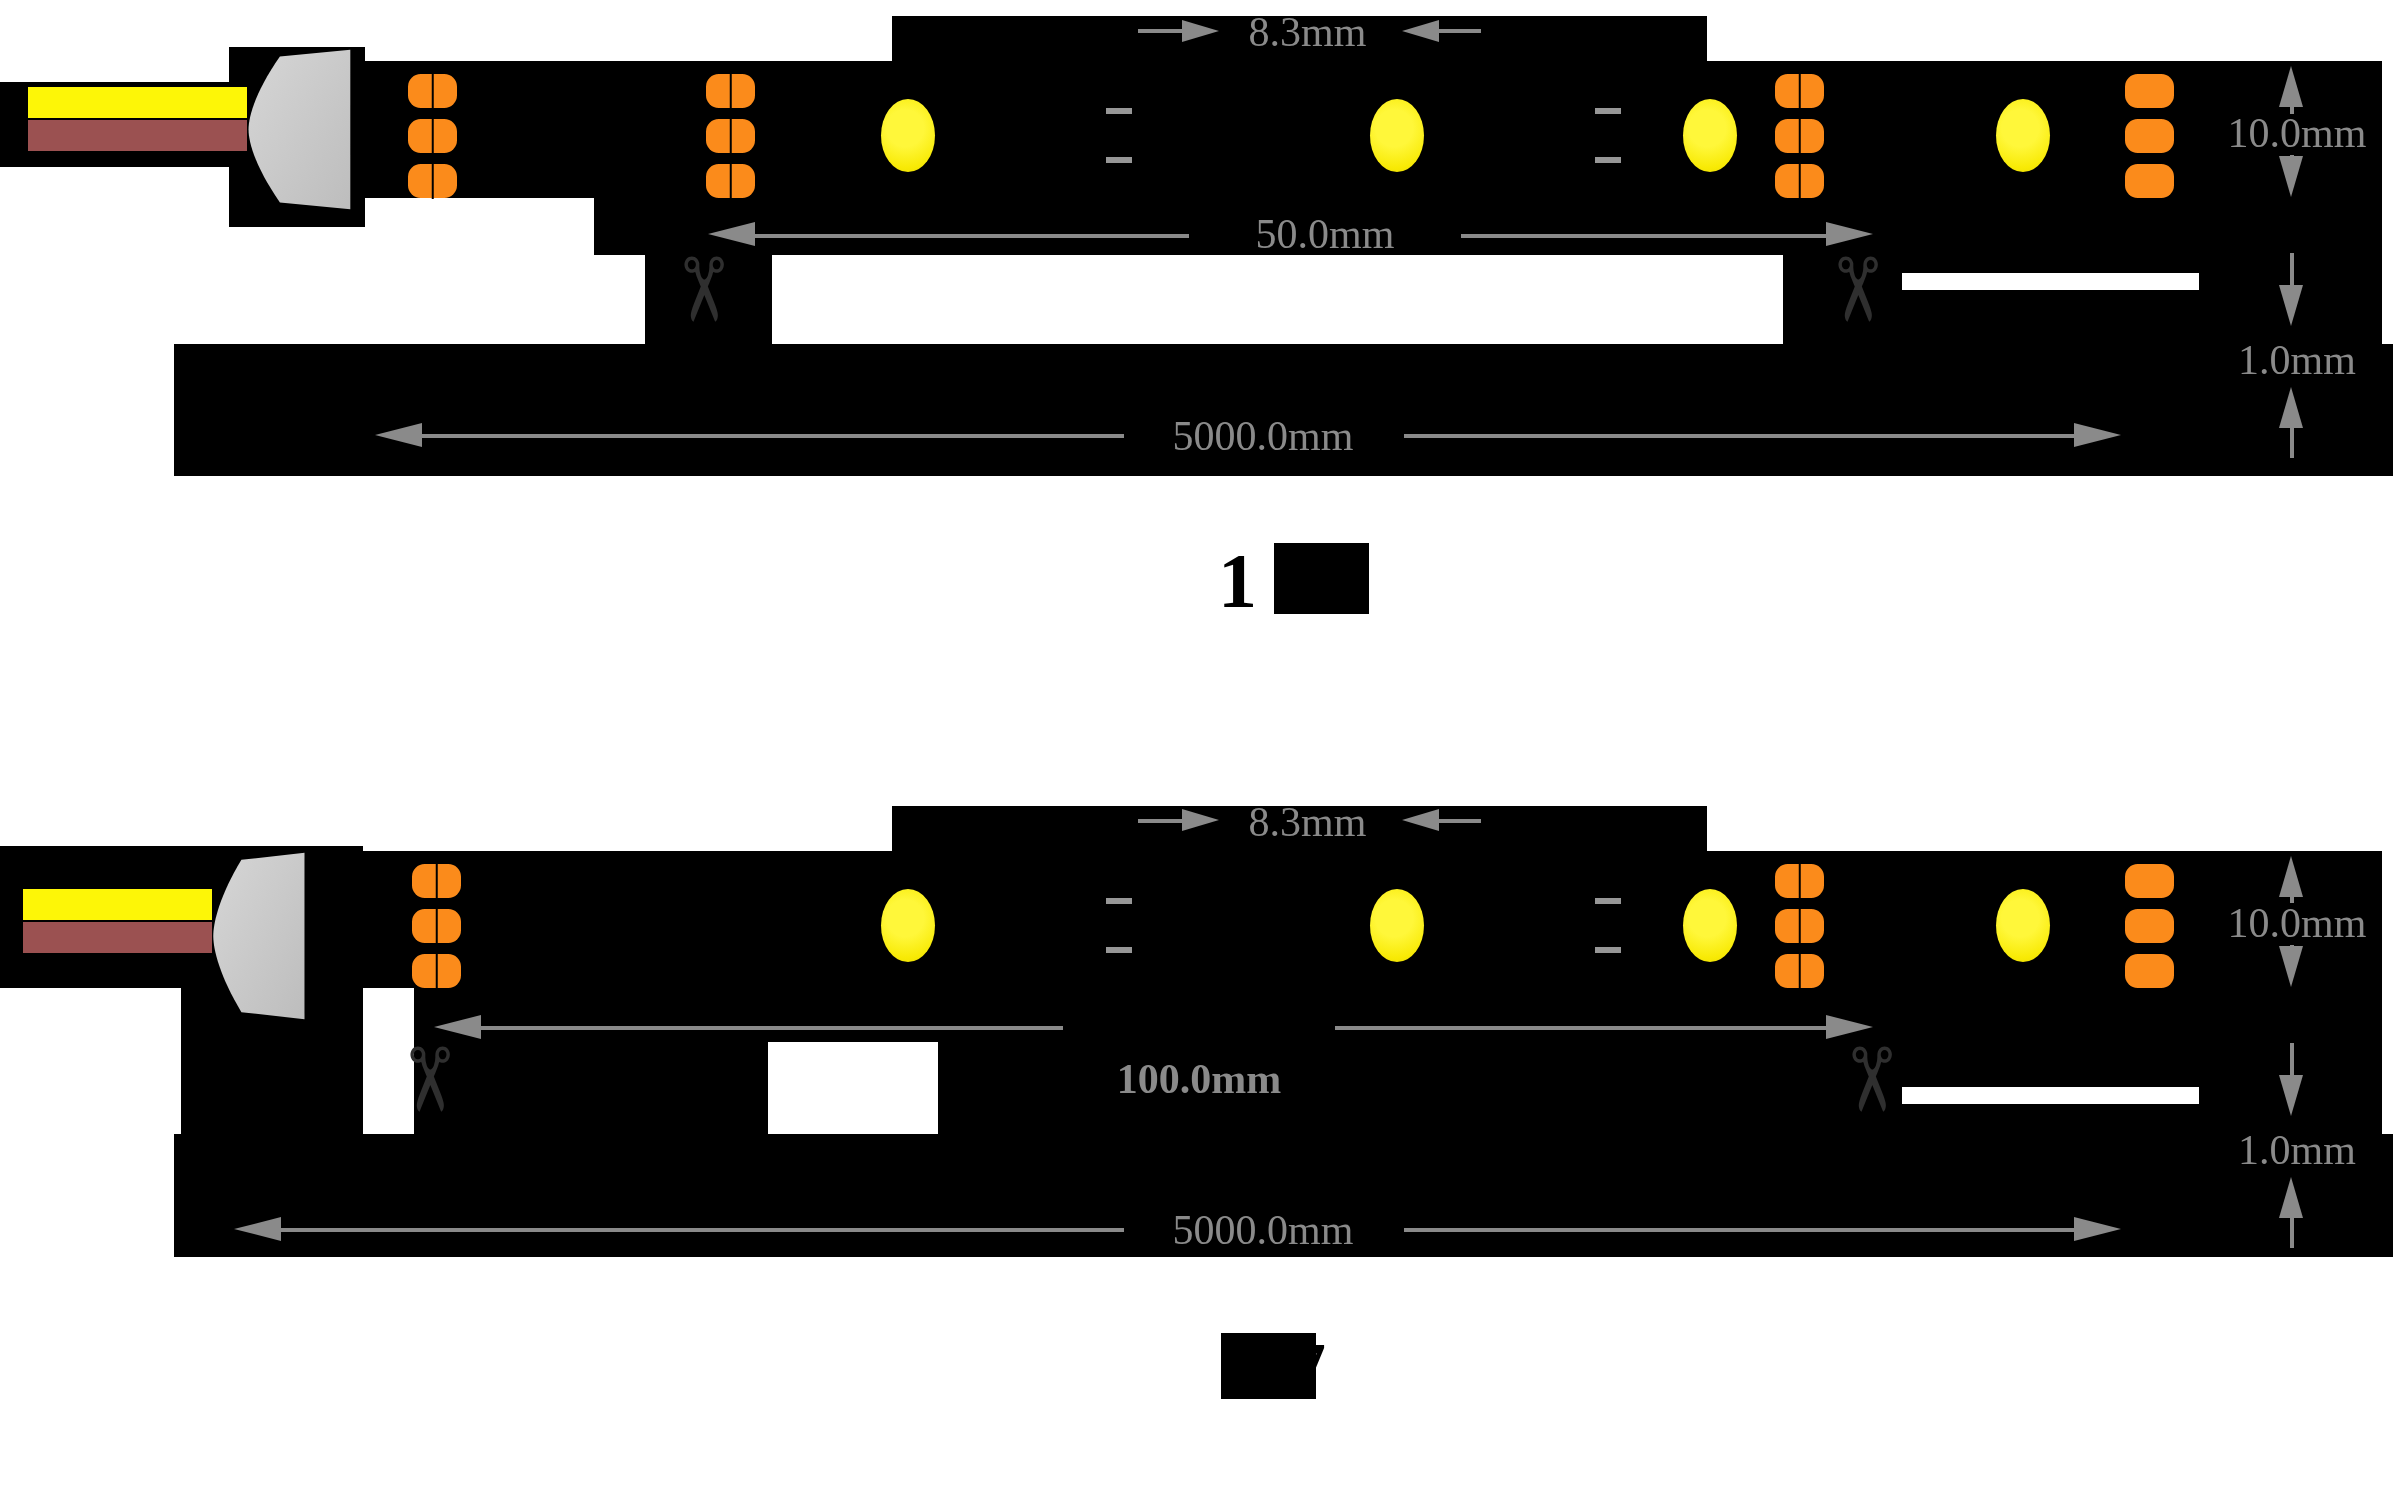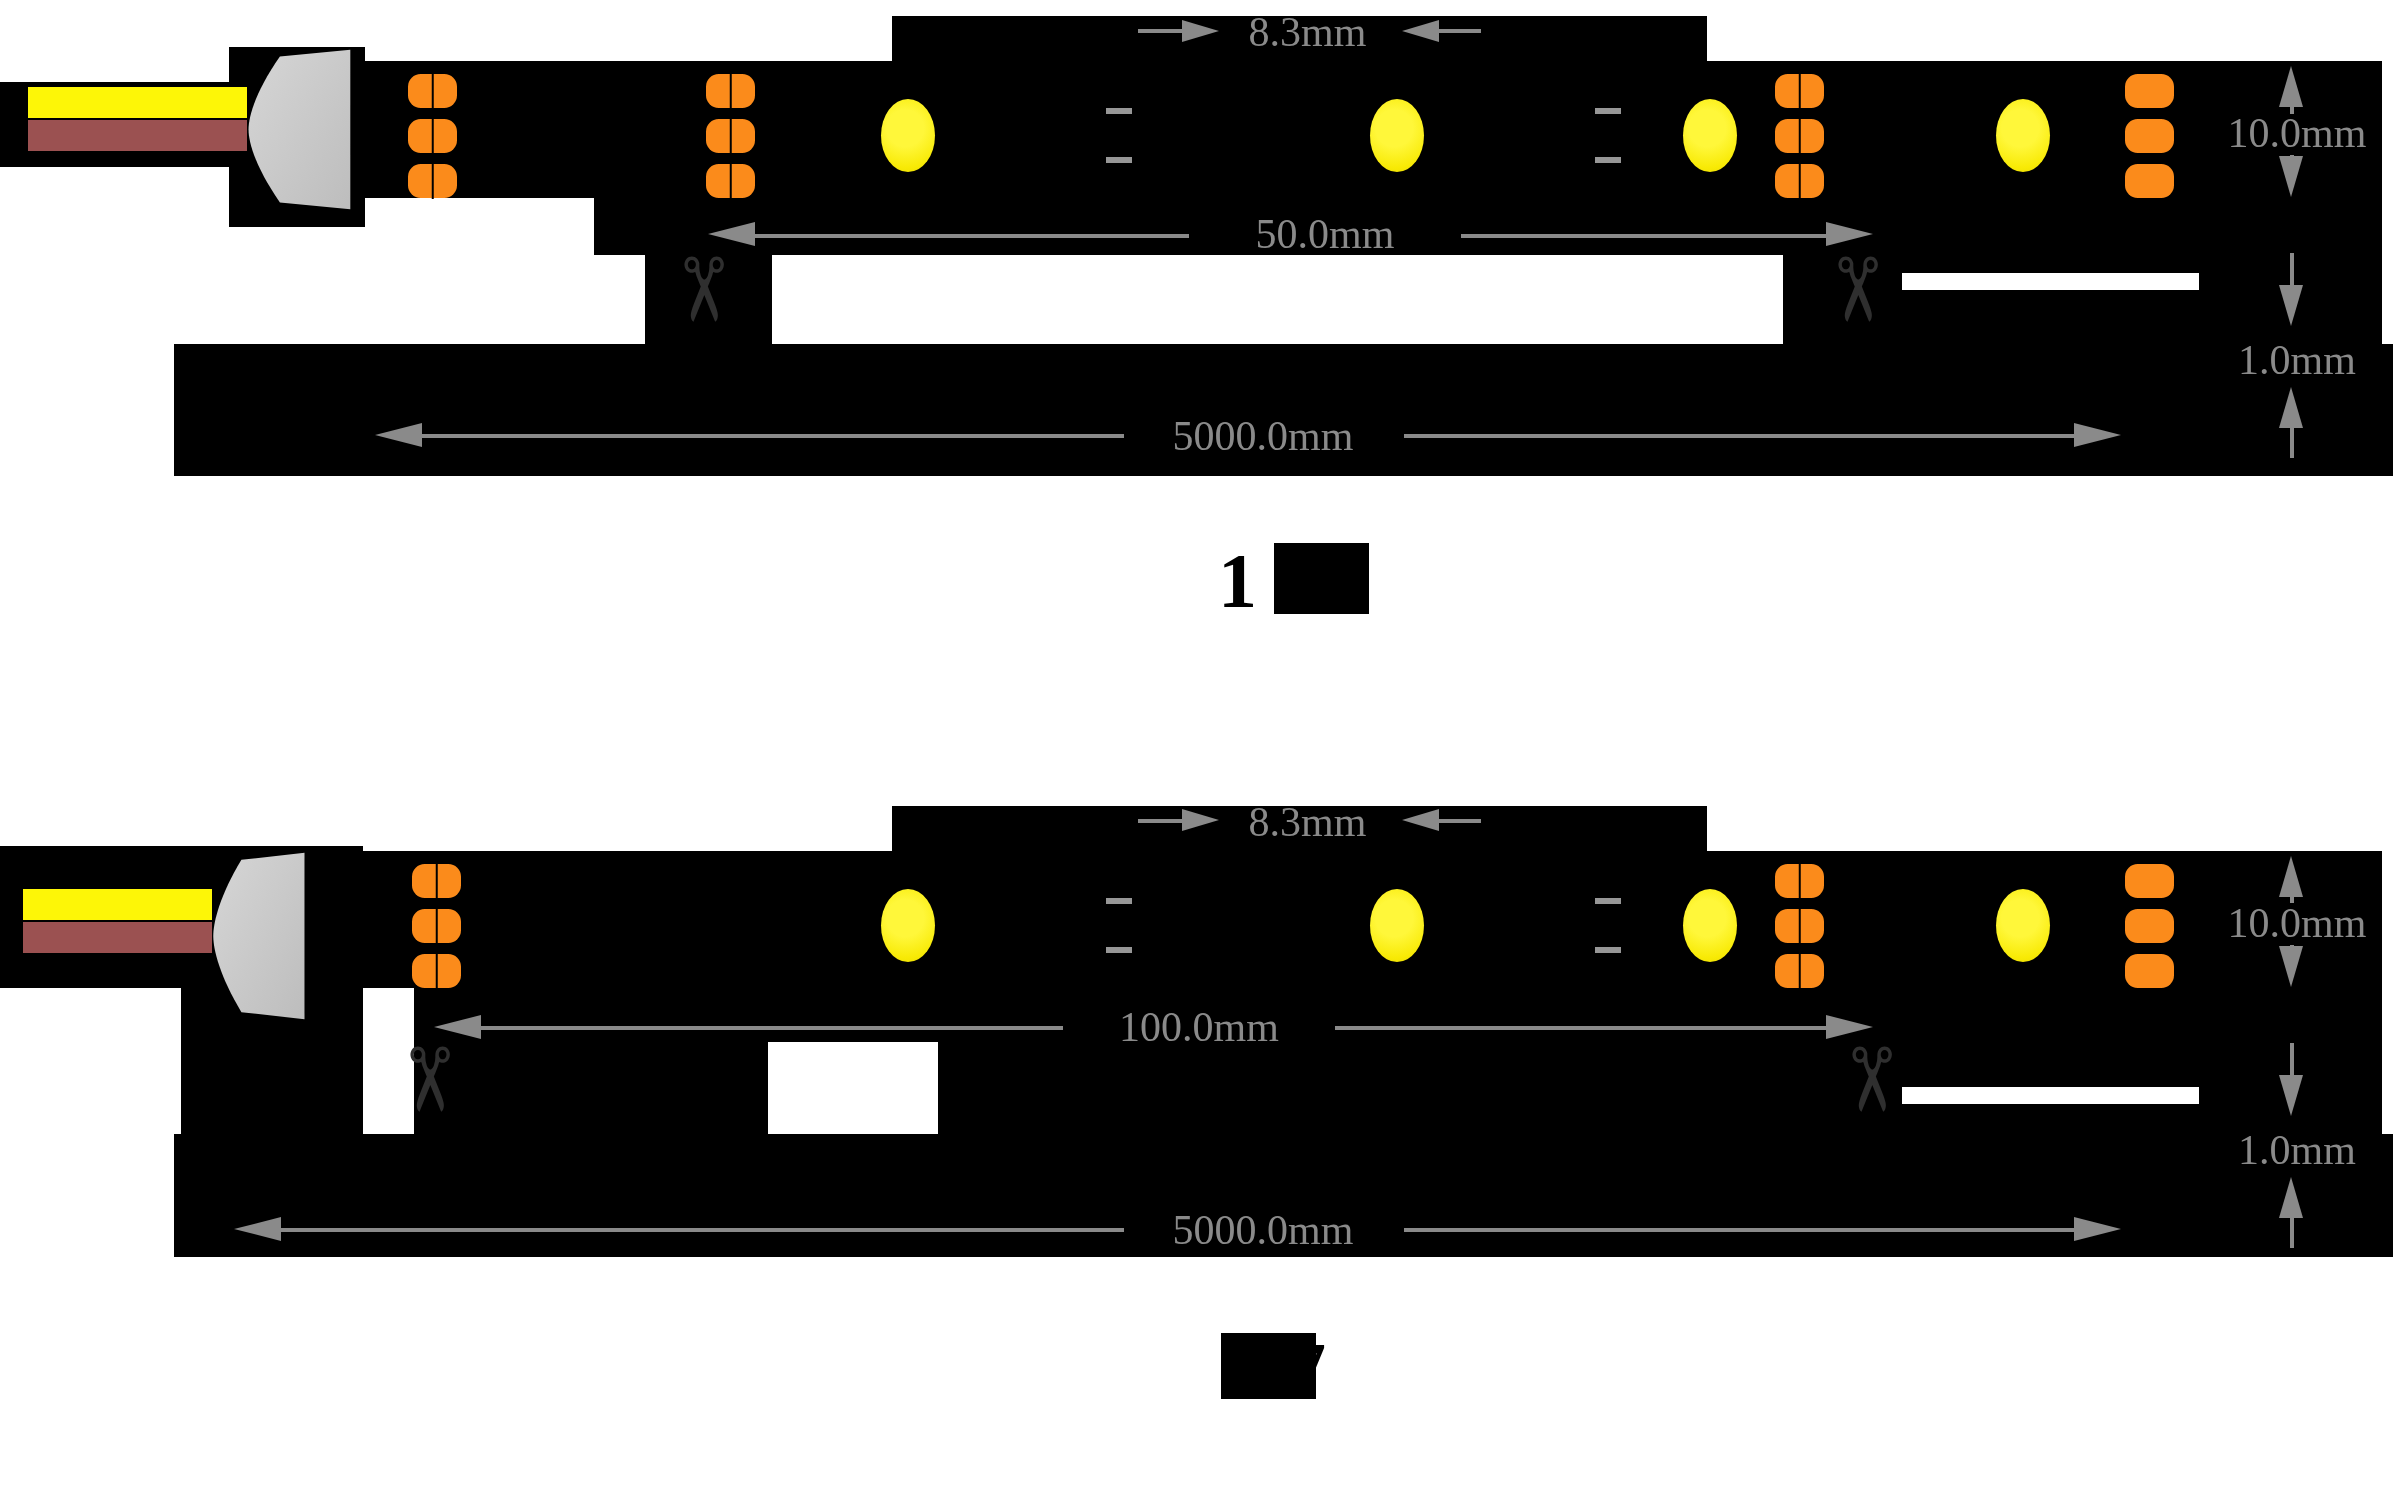--- a/index.html
+++ b/index.html
@@ -185,21 +185,21 @@
     <div class="scissors" style="left:1824px;top:1033px;">✂</div>
 
     <div class="shaft-h" style="left:1138px;top:819px;width:44px;"></div>
     <div class="ah right" style="left:1182px;top:809px;"></div>
     <div class="dimtxt" style="left:1214px;top:800px;width:187px;">8.3mm</div>
     <div class="ah left" style="left:1399px;top:809px;"></div>
     <div class="shaft-h" style="left:1437px;top:819px;width:44px;"></div>
 
     <div class="ah bigleft" style="left:431px;top:1015px;"></div>
     <div class="shaft-h" style="left:477px;top:1026px;width:586px;"></div>
-    <div class="dimtxt" style="left:1063px;top:1005px;width:272px;">100.0mm</div>
+    <div class="dimtxt" style="left:1063px;top:1057px;width:272px;font-weight:bold;">100.0mm</div>
     <div class="shaft-h" style="left:1335px;top:1026px;width:491px;"></div>
     <div class="ah bigright" style="left:1826px;top:1015px;"></div>
 
     <div class="ah up" style="left:2279px;top:853px;"></div>
     <div class="shaft-v" style="left:2290px;top:893px;height:10.2px;"></div>
     <div class="dimtxt" style="left:2208px;top:901px;width:178px;">10.0mm</div>
     <div class="shaft-v" style="left:2290px;top:945px;height:8.5px;"></div>
     <div class="ah down" style="left:2279px;top:946px;"></div>
 
     <div class="shaft-v" style="left:2290px;top:1043px;height:37px;"></div>

